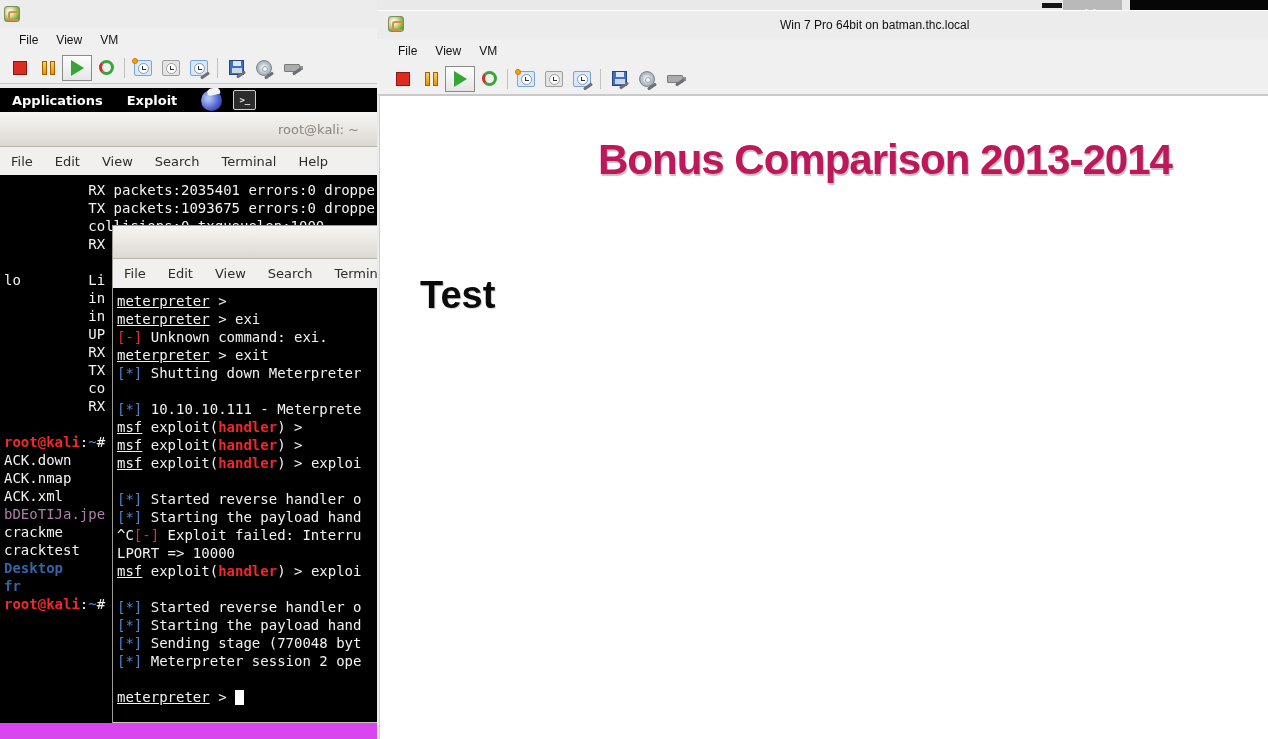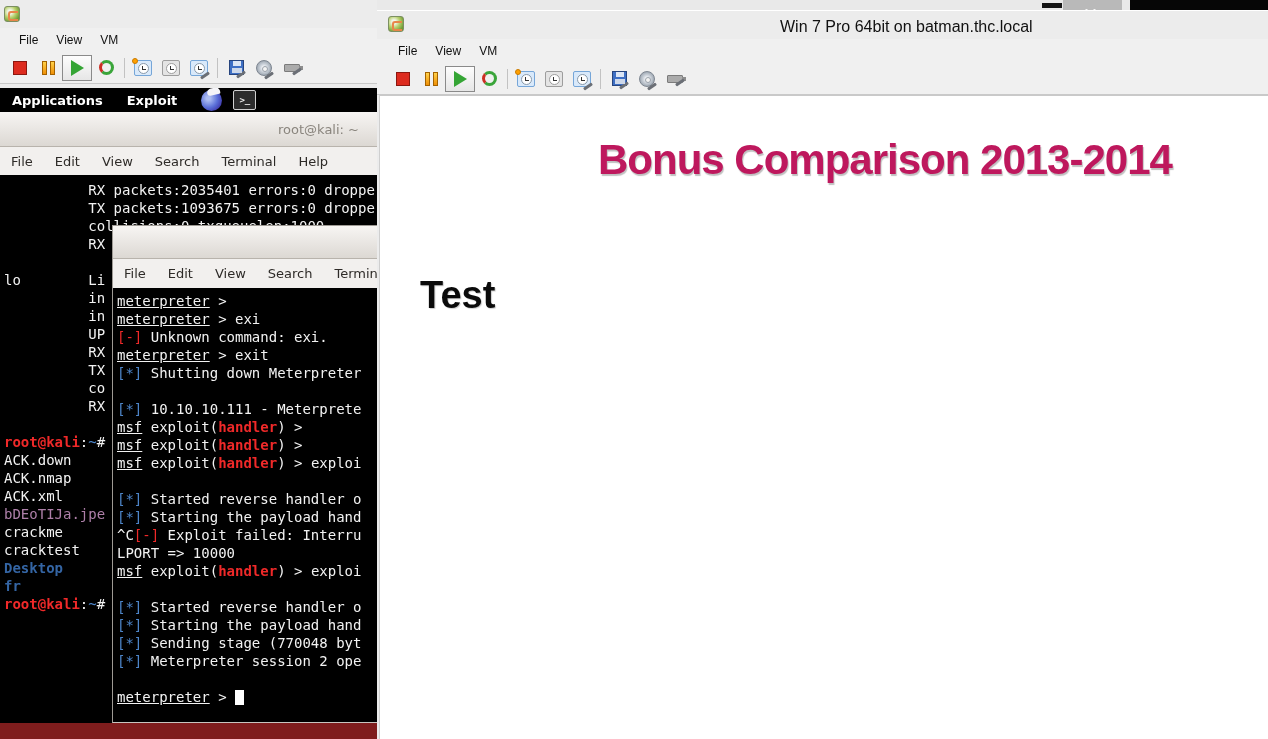--- a/index.html
+++ b/index.html
@@ -53,21 +53,21 @@
   .i-cd { width:16px; height:16px; border-radius:50%; border:1px solid #7d8590; position:relative;
           background:radial-gradient(circle, #ffffff 12%, #d9dee5 30%, #aab3bd 65%, #8f98a2 95%); }
   .i-cd::before { content:""; position:absolute; left:5px; top:5px; width:4px; height:4px;
                   background:#f4f4f4; border:1px solid #9aa1aa; border-radius:50%; }
   .i-usb { width:16px; height:8px; background:#ababab; border:1px solid #7b7b7b; position:relative; border-radius:1px; }
   .i-usb::before { content:""; position:absolute; right:-4px; top:1px; width:4px; height:4px; background:#8d8d8d; }
 
   
   .vm-left { position:absolute; left:0; top:0; width:377px; height:739px; background:#ececec; overflow:hidden; }
   .vm-left .titlebar { height:28px; background:#ececec; display:flex; align-items:center; padding-left:4px; }
-  .guest-kali { position:absolute; left:0; top:88px; right:0; bottom:0; background:#7f1d1d; overflow:hidden; }
+  .guest-kali { position:absolute; left:0; top:88px; right:0; bottom:0; background:#d946ef; overflow:hidden; }
 
   .kali-panel { position:absolute; left:0; top:0; right:0; height:24px; background:#000;
                 display:flex; align-items:center; color:#fff;
                 font-family:"DejaVu Sans", sans-serif; font-size:13px; font-weight:bold; }
   .kali-panel .mi { padding:0 12px; }
   .iceweasel { width:21px; height:21px; border-radius:50%; margin-left:12px; position:relative;
                background:radial-gradient(circle at 35% 40%, #aebef2 10%, #5a6fd8 50%, #35249a 90%); }
   .iceweasel::after { content:""; position:absolute; left:6px; top:-2px; width:13px; height:7px;
                       background:#f4f4f8; border-radius:6px 6px 2px 4px; transform:rotate(-12deg); }
   .kterm-icon { width:23px; height:20px; margin-left:11px; background:#2c2c2c; border:1px solid #d0d0d0;
@@ -100,21 +100,21 @@
              border:1px solid #9e9a94; border-bottom-color:#c9c5bf; }
   .term-fg .gterm-titlebar { height:33px; }
   .term-fg .gterm-menubar { height:29px; }
   .term-fg .gterm-content { height:434px; padding-top:4px; }
 
   
   .vm-right { position:absolute; left:377px; top:10px; width:891px; height:729px; background:#ececec;
               border-top:1px solid #ffffff; }
   .vm-right .titlebar { position:relative; height:28px; background:#ececec; }
   .vm-right .titlebar .vmw-logo { position:absolute; left:11px; top:5px; }
-  .vm-right .titlebar .wtitle { position:absolute; left:403px; top:7px; font-size:16px; color:#111; }
+  .vm-right .titlebar .wtitle { position:absolute; left:403px; top:7px; font-size:12px; color:#111; }
   .guest-win { position:absolute; left:2px; top:84px; right:0; bottom:0; background:#ffffff;
                border-top:1px solid #c9c9c9; border-left:1px solid #cfcfcf; overflow:hidden; }
   .slide-title { position:absolute; left:218px; top:40px; font-size:42px; font-weight:bold;
                  letter-spacing:-1px; color:#be185d; text-shadow:1px 2px 1px rgba(0,0,0,0.25);
                  font-family:"Liberation Sans", sans-serif; }
   .slide-body { position:absolute; left:40px; top:178px; font-size:38px; font-weight:bold;
                 color:#0a0a0a; text-shadow:1px 1px 1px rgba(0,0,0,0.2);
                 font-family:"Liberation Sans", sans-serif; }
 </style>
 </head>

